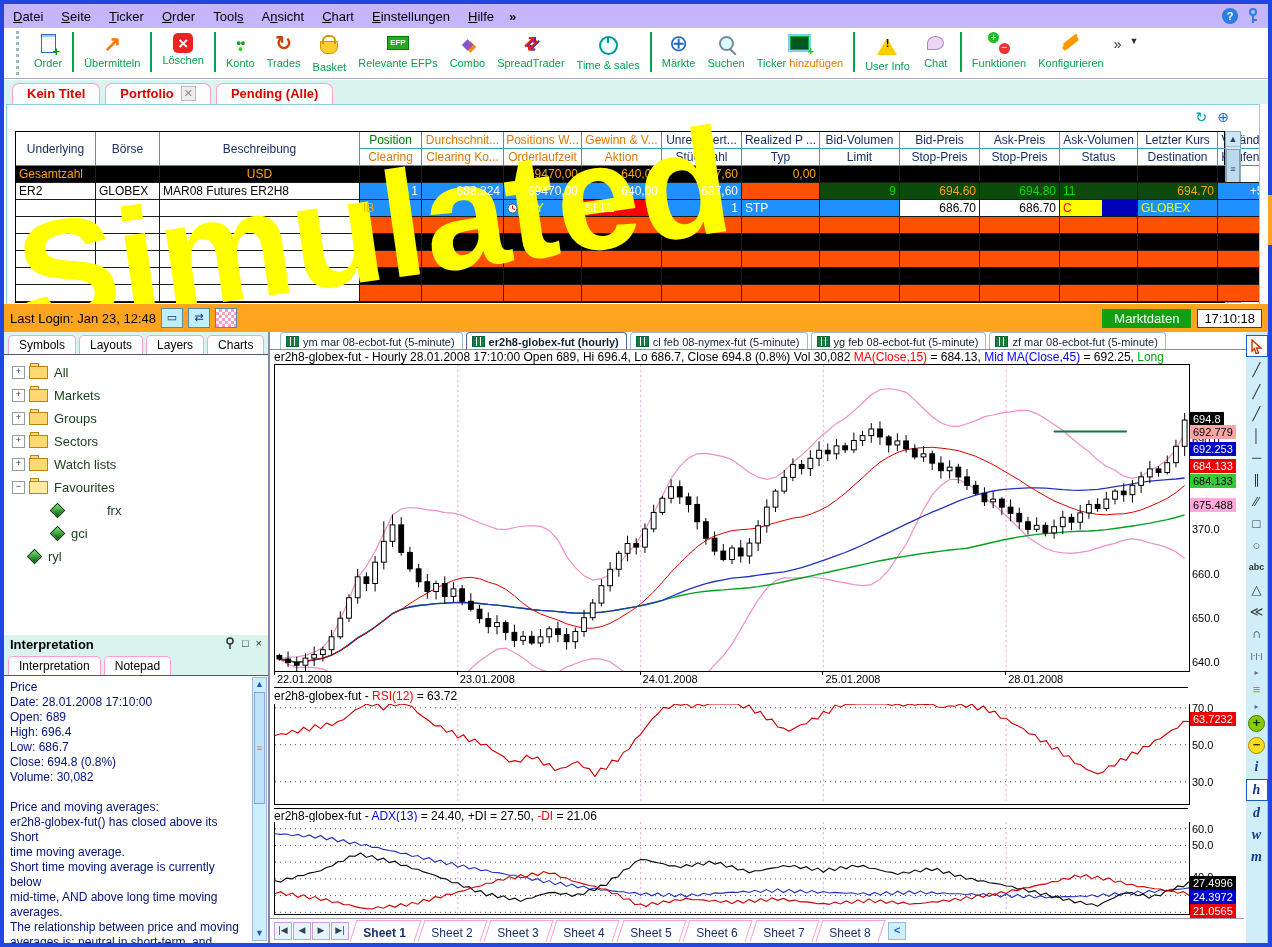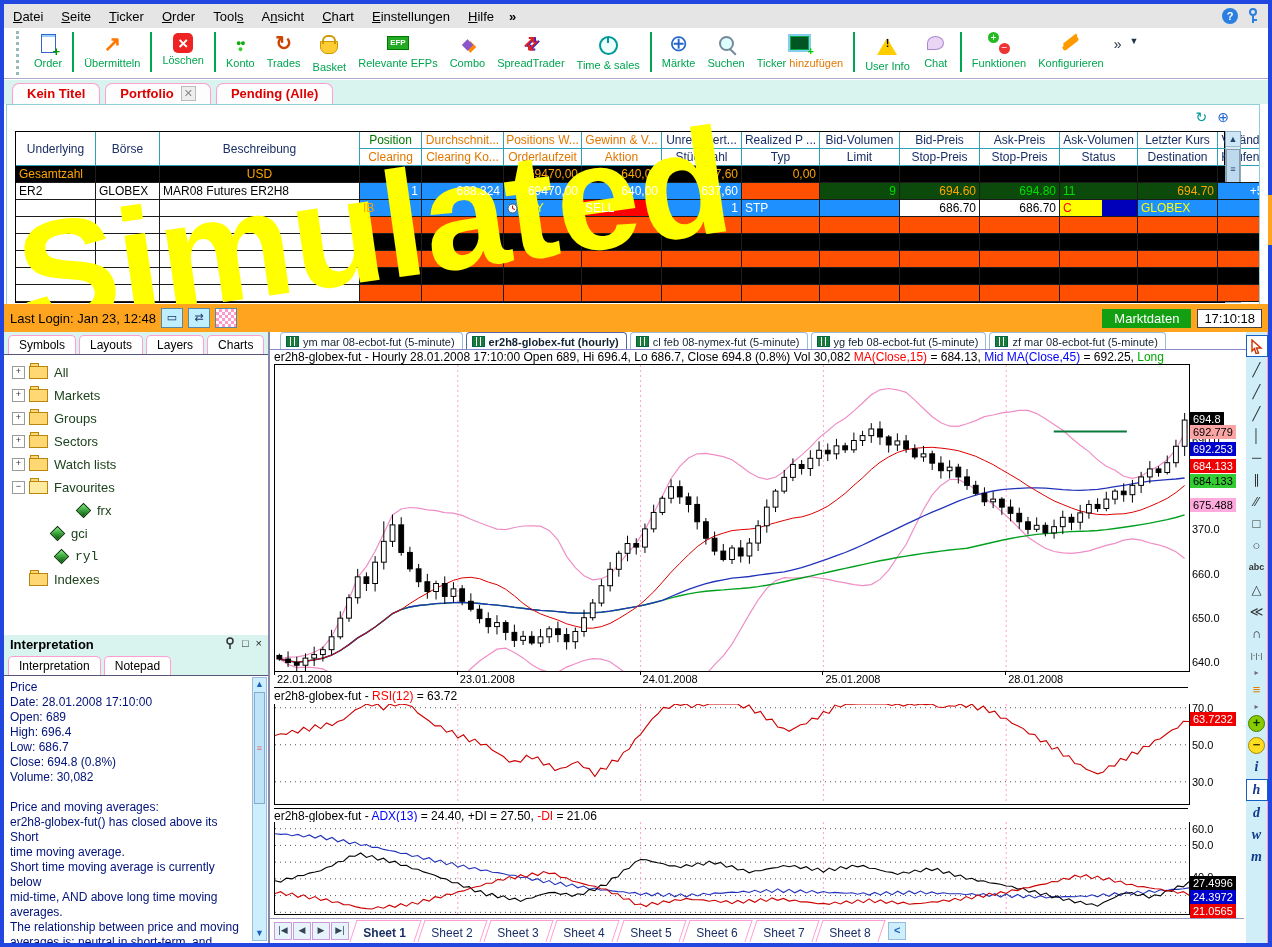--- a/index.html
+++ b/index.html
@@ -1,21 +1,21 @@
 <!DOCTYPE html>
 <html><head>
 <meta charset="utf-8">
 <style>
   html,body{margin:0;padding:0;background:#fff;}
   body{width:1272px;height:947px;position:relative;font-family:"Liberation Sans",sans-serif;overflow:hidden;}
   .abs{position:absolute;}
   
   .wb{position:absolute;background:#2247e0;z-index:40;}
   
-  .menubar{position:absolute;left:4px;top:4px;width:1264px;height:24px;background:#e5e5e5;display:flex;align-items:center;font-size:13px;color:#000;}
+  .menubar{position:absolute;left:4px;top:4px;width:1264px;height:24px;background:#c4b5fd;display:flex;align-items:center;font-size:13px;color:#000;}
   .menu-item{padding:3px 9px;cursor:default;}
   .menu-item u{text-decoration:underline;}
   .menu-overflow{padding:3px 6px;font-weight:bold;}
   .mb-right{margin-left:auto;display:flex;gap:8px;margin-right:8px;align-items:center;}
   .help-ic{width:16px;height:16px;border-radius:50%;background:#2a7fe0;color:#fff;font-size:11px;font-weight:bold;text-align:center;line-height:16px;}
   
   .toolbar{position:absolute;left:4px;top:28px;width:1264px;height:51px;background:#fff;border-bottom:1px solid #aac;display:flex;align-items:flex-start;padding-left:12px;box-sizing:border-box;}
   .tb-grip{width:5px;height:44px;margin:3px 4px 0 0;border-left:3px dotted #9bb;}
   .tbtn{display:flex;flex-direction:column;align-items:center;padding:2px 6px 0 6px;cursor:default;}
   .tbtn .lbl{font-size:11px;color:#00a550;white-space:nowrap;margin-top:1px;}
@@ -479,36 +479,31 @@
       <div class="trow2" style="padding-left: 8px;">
         <span class="plusbox">+</span>
         <span class="folder"></span>
         <span>Watch lists</span>
       </div>
       <div class="trow2" style="padding-left: 8px;">
         <span class="plusbox">−</span>
         <span class="folder" style="background: rgb(255, 234, 160);"></span>
         <span>Favourites</span>
       </div>
-      <div class="trow2" style="padding-left: 72px;">
+      <div class="trow2" style="padding-left: 46px; gap: 36px;">
         <span class="gem"></span>
         <span>frx</span>
       </div>
       <div class="trow2" style="padding-left: 46px;">
         <span class="gem"></span>
         <span>gci</span>
       </div>
-      <div class="trow2" style="padding-left: 50px; font-family: Liberation Mono, monospace;">
+      <div class="trow2" style="padding-left: 23px;">
         <span class="gem"></span>
         <span>ryl</span>
-      </div>
-      <div class="trow2" style="padding-left: 8px;">
-        <span class="plusbox" style="visibility: hidden;"></span>
-        <span class="folder"></span>
-        <span>Indexes</span>
       </div>
     </div>
   <div class="interp-hd">
     <span>Interpretation</span>
     <span class="hico">
       <svg width="10" height="12">
           <circle cx="5" cy="4" r="3" fill="none" stroke="#333" stroke-width="1.5"></circle>
           <line x1="5" y1="7" x2="5" y2="12" stroke="#333" stroke-width="1.5"></line>
         </svg>
       <span>□</span>

